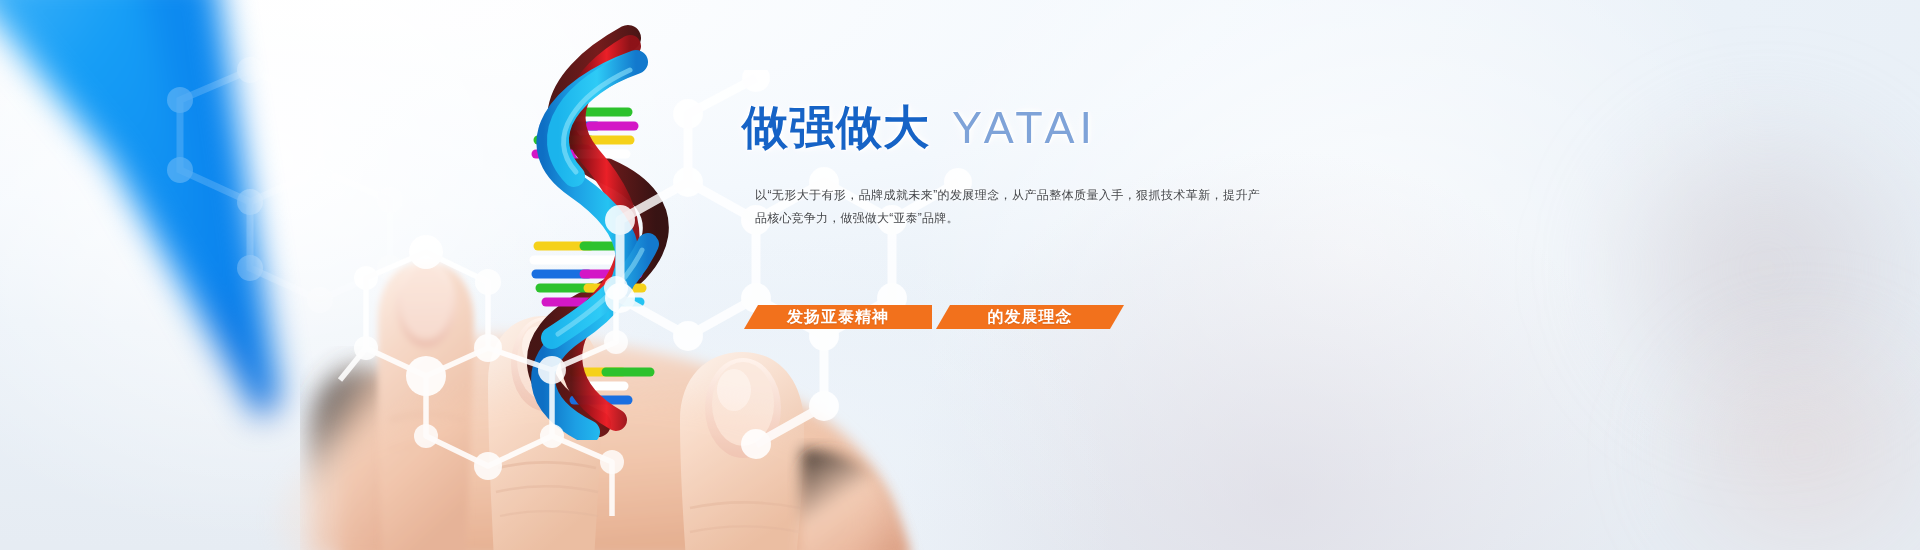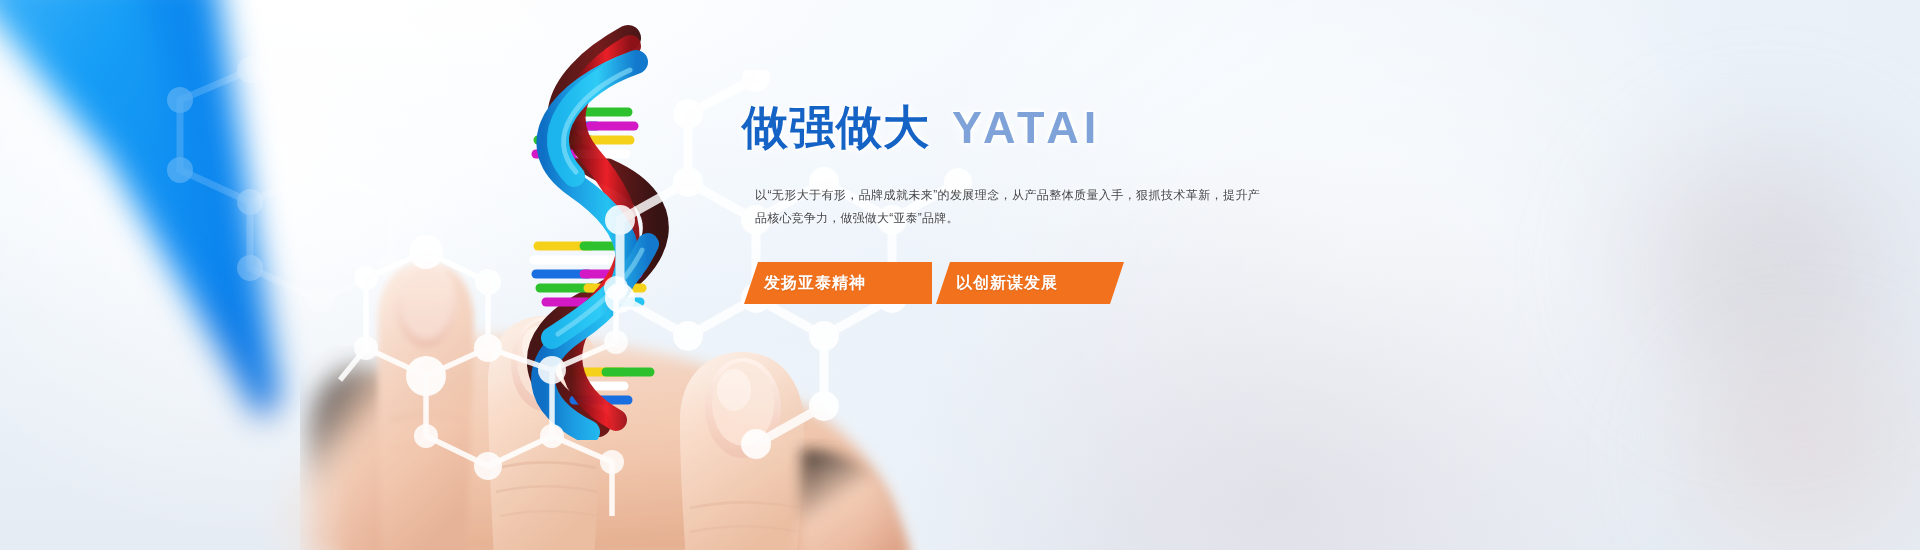--- a/index.html
+++ b/index.html
@@ -59,36 +59,37 @@
   .content{position:absolute;left:742px;top:104px;width:760px;}
 
   .title{
     font-size:46px;line-height:1;letter-spacing:1px;white-space:nowrap;
     font-weight:700;margin:0 0 34px 0;
     text-shadow:
       0 0 7px #fff, 0 0 7px #fff, 0 0 14px rgba(255,255,255,.95),
       1px 1px 0 rgba(255,255,255,.9), -1px -1px 0 rgba(255,255,255,.9);
   }
   .title .cn{color:#1663C6;}
-  .title .en{color:#7FA3D8;font-weight:700;letter-spacing:5px;margin-left:22px;font-size:45px;}
+  .title .en{color:#7FA3D8;font-weight:400;letter-spacing:5px;margin-left:22px;font-size:45px;}
 
   .desc{
     margin:13px;width:505px;
     font-size:12px;line-height:1.95;color:#44464a;
     letter-spacing:.2px;text-align:justify;
     text-shadow:0 0 5px #fff, 0 0 9px rgba(255,255,255,.9);
   }
 
   
   .tags{position:absolute;left:744px;top:262px;height:42px;display:flex;}
   .tag{
-    position:relative;height:42px;background:#F2711C;
-    display:flex;align-items:center;
+    position:relative;height:24px;background:#F2711C;
+    display:flex;align-items:center;justify-content:center;
     color:#fff;font-size:16px;font-weight:700;letter-spacing:1px;
     padding:0 20px;
+    margin-top:43px;
   }
   .tag-1{width:148px;
     clip-path:polygon(14px 0, 100% 0, 100% 100%, 0 100%);}
   .tag-2{width:146px;margin-left:4px;
     clip-path:polygon(14px 0, 100% 0, 100% 100%, 0 100%);}
   .tag-3{width:148px;margin-left:4px;
     clip-path:polygon(14px 0, 100% 0, calc(100% - 14px) 100%, 0 100%);}
   .tag span{position:relative;z-index:2;text-shadow:0 1px 1px rgba(150,60,0,.25);}
 </style>
 </head>
@@ -365,17 +366,17 @@
       <span class="cn">做强做大</span><span class="en">YATAI</span>
     </div>
     <p class="desc">以“无形大于有形，品牌成就未来”的发展理念，从产品整体质量入手，狠抓技术革新，提升产品核心竞争力，做强做大“亚泰”品牌。</p>
   </div>
 
   <div class="tags">
     <div class="tag tag-1">
       <span>发扬亚泰精神</span>
     </div>
     <div class="tag tag-3">
-      <span>以创新谋发展</span>
+      <span>的发展理念</span>
     </div>
   </div>
 
 </div>
 
 </body></html>

